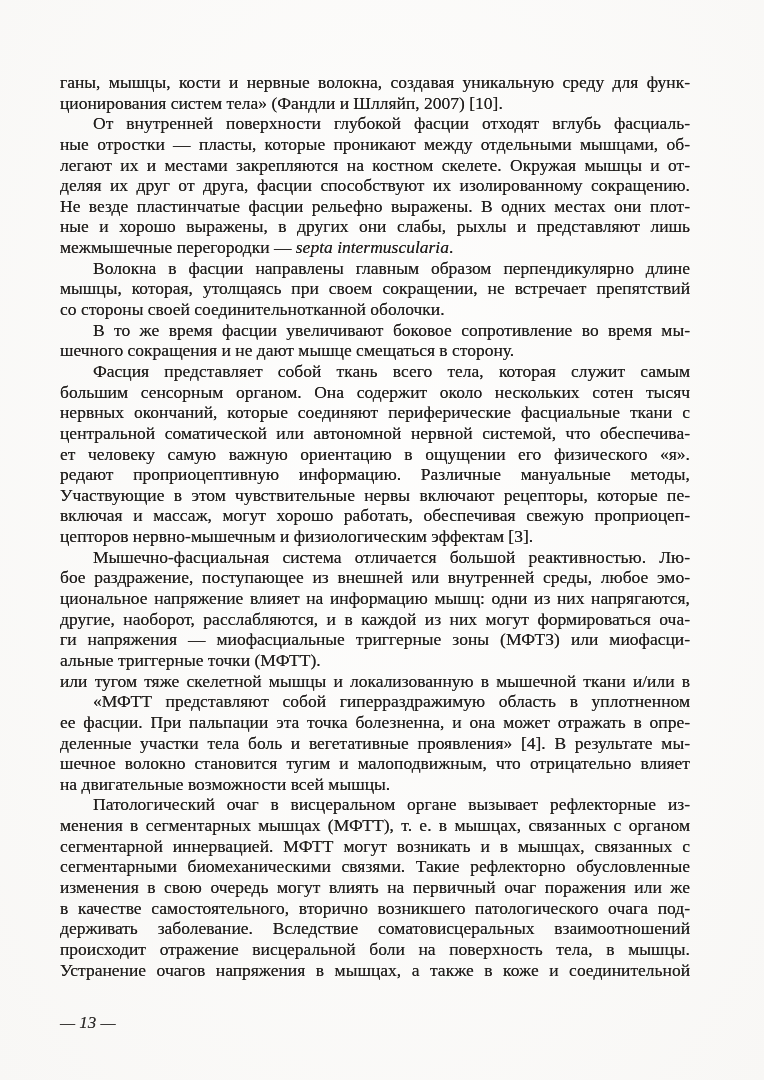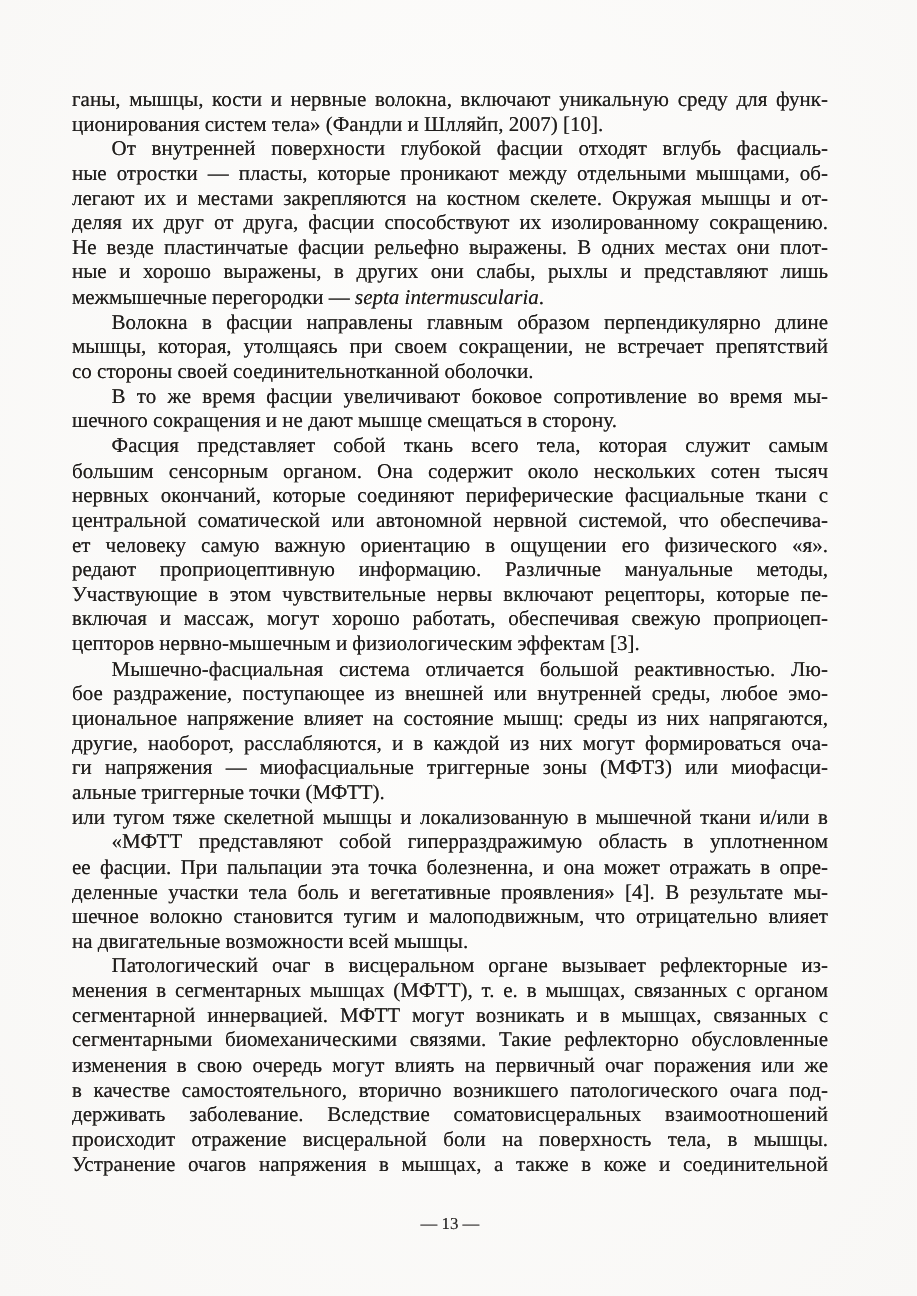--- a/index.html
+++ b/index.html
@@ -40,35 +40,36 @@
     white-space: normal;
   }
   .ln.j { text-align-last: justify; }
   .ln.ind { text-indent: 33px; }
   .it { font-style: italic; margin-top: 36px; }
   .footer {
     position: absolute;
     left: 60px;
     top: 1013px;
     width: 630px;
-    text-align: center;
-    font-size: 14px;
+    text-align: left;
+    font-size: 17px;
     color: #2e2c2a;
     text-shadow: 0 0 0.4px rgba(30,28,26,0.6);
+    font-style: italic;
   }
 </style>
 </head>
 <body>
 
 <div class="page">
 
   <div class="page-text">
 
     <div class="para">
-      <div class="ln j">ганы, мышцы, кости и нервные волокна, включают уникальную среду для функ-</div>
+      <div class="ln j">ганы, мышцы, кости и нервные волокна, создавая уникальную среду для функ-</div>
       <div class="ln">ционирования систем тела» (Фандли и Шлляйп, 2007) [10].</div>
     </div>
 
     <div class="para">
       <div class="ln j ind">От внутренней поверхности глубокой фасции отходят вглубь фасциаль-</div>
       <div class="ln j">ные отростки — пласты, которые проникают между отдельными мышцами, об-</div>
       <div class="ln j">легают их и местами закрепляются на костном скелете. Окружая мышцы и от-</div>
       <div class="ln j">деляя их друг от друга, фасции способствуют их изолированному сокращению.</div>
       <div class="ln j">Не везде пластинчатые фасции рельефно выражены. В одних местах они плот-</div>
       <div class="ln j">ные и хорошо выражены, в других они слабы, рыхлы и представляют лишь</div>
@@ -94,21 +95,21 @@
       <div class="ln j">ет человеку самую важную ориентацию в ощущении его физического «я».</div>
       <div class="ln j">редают проприоцептивную информацию. Различные мануальные методы,</div>
       <div class="ln j">Участвующие в этом чувствительные нервы включают рецепторы, которые пе-</div>
       <div class="ln j">включая и массаж, могут хорошо работать, обеспечивая свежую проприоцеп-</div>
       <div class="ln">цепторов нервно-мышечным и физиологическим эффектам [3].</div>
     </div>
 
     <div class="para">
       <div class="ln j ind">Мышечно-фасциальная система отличается большой реактивностью. Лю-</div>
       <div class="ln j">бое раздражение, поступающее из внешней или внутренней среды, любое эмо-</div>
-      <div class="ln j">циональное напряжение влияет на состояние мышц: среды из них напрягаются,</div>
+      <div class="ln j">циональное напряжение влияет на информацию мышц: одни из них напрягаются,</div>
       <div class="ln j">другие, наоборот, расслабляются, и в каждой из них могут формироваться оча-</div>
       <div class="ln j">ги напряжения — миофасциальные триггерные зоны (МФТЗ) или миофасци-</div>
       <div class="ln">альные триггерные точки (МФТТ).</div>
     </div>
 
     <div class="para">
       <div class="ln j">или тугом тяже скелетной мышцы и локализованную в мышечной ткани и/или в</div>
       <div class="ln j ind">«МФТТ представляют собой гиперраздражимую область в уплотненном</div>
       <div class="ln j">ее фасции. При пальпации эта точка болезненна, и она может отражать в опре-</div>
       <div class="ln j">деленные участки тела боль и вегетативные проявления» [4]. В результате мы-</div>

